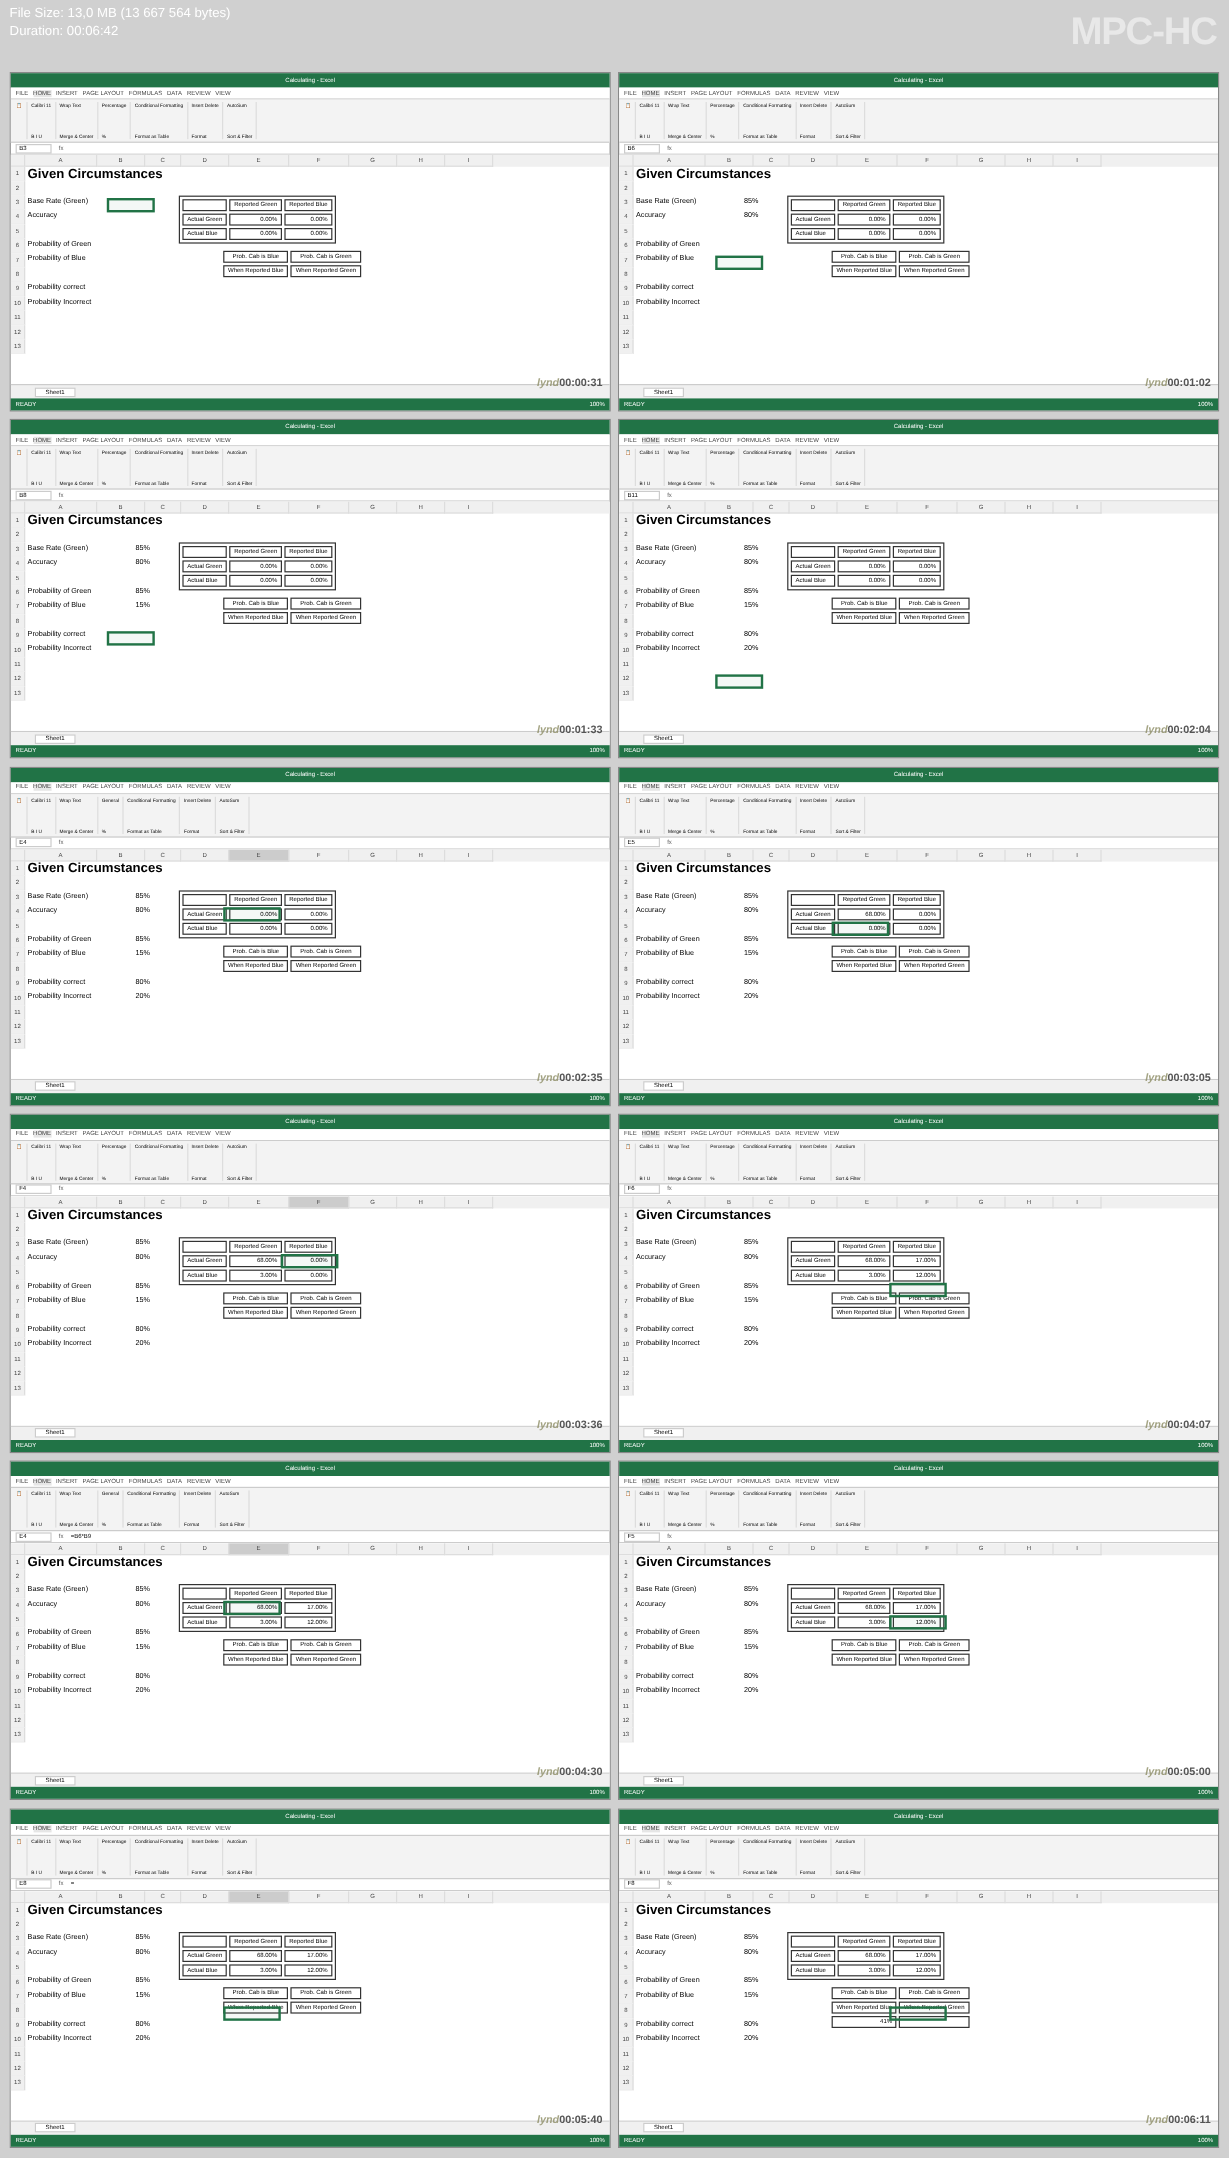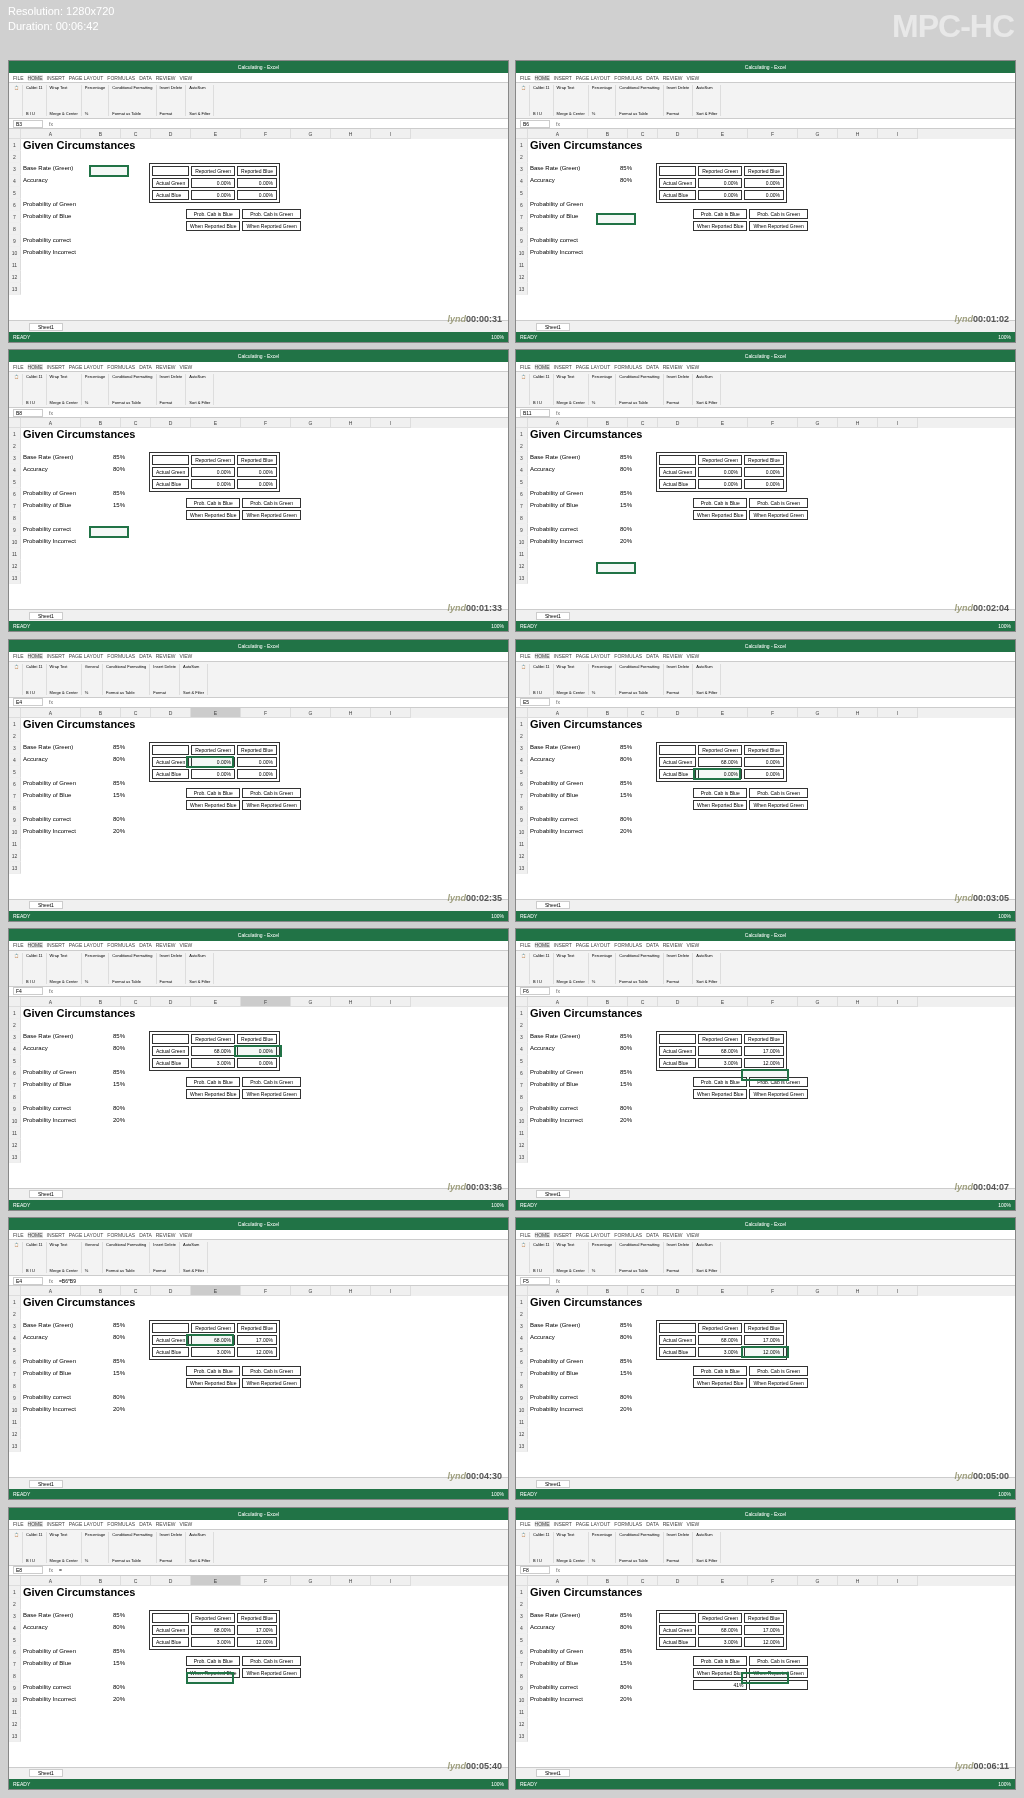--- a/index.html
+++ b/index.html
@@ -35,21 +35,21 @@
 .sheet-tabs{height:12px;background:#f0f0f0;border-top:1px solid #ccc;display:flex;align-items:center;font-size:5px;padding:0 20px}
 .sheet-tab{background:#fff;border:1px solid #ccc;padding:0 8px}
 .status-bar{height:10px;background:#217346;color:#fff;font-size:5px;display:flex;align-items:center;padding:0 4px;justify-content:space-between}
 .timestamp{position:absolute;right:6px;bottom:18px;font-size:9px;color:#666;font-weight:bold}
 .sel{border:2px solid #217346;position:absolute;background:rgba(33,115,70,0.05)}
 </style>
 </head>
 <body>
 
 <div class="header">
-  <div><span>Resolution:</span> <span>1280x720</span></div>
+  <div><span>File Size:</span> <span>13,0 MB (13 667 564 bytes)</span></div>
   <div><span>Duration:</span> <span>00:06:42</span></div>
   <div class="logo">MPC-HC</div>
 </div>
 
 <div class="grid" id="grid">
     <div class="thumb">
       <div class="title-bar">Calculating - Excel</div>
       <div class="ribbon-tabs">
         <span>FILE</span>
         <span class="active">HOME</span>

